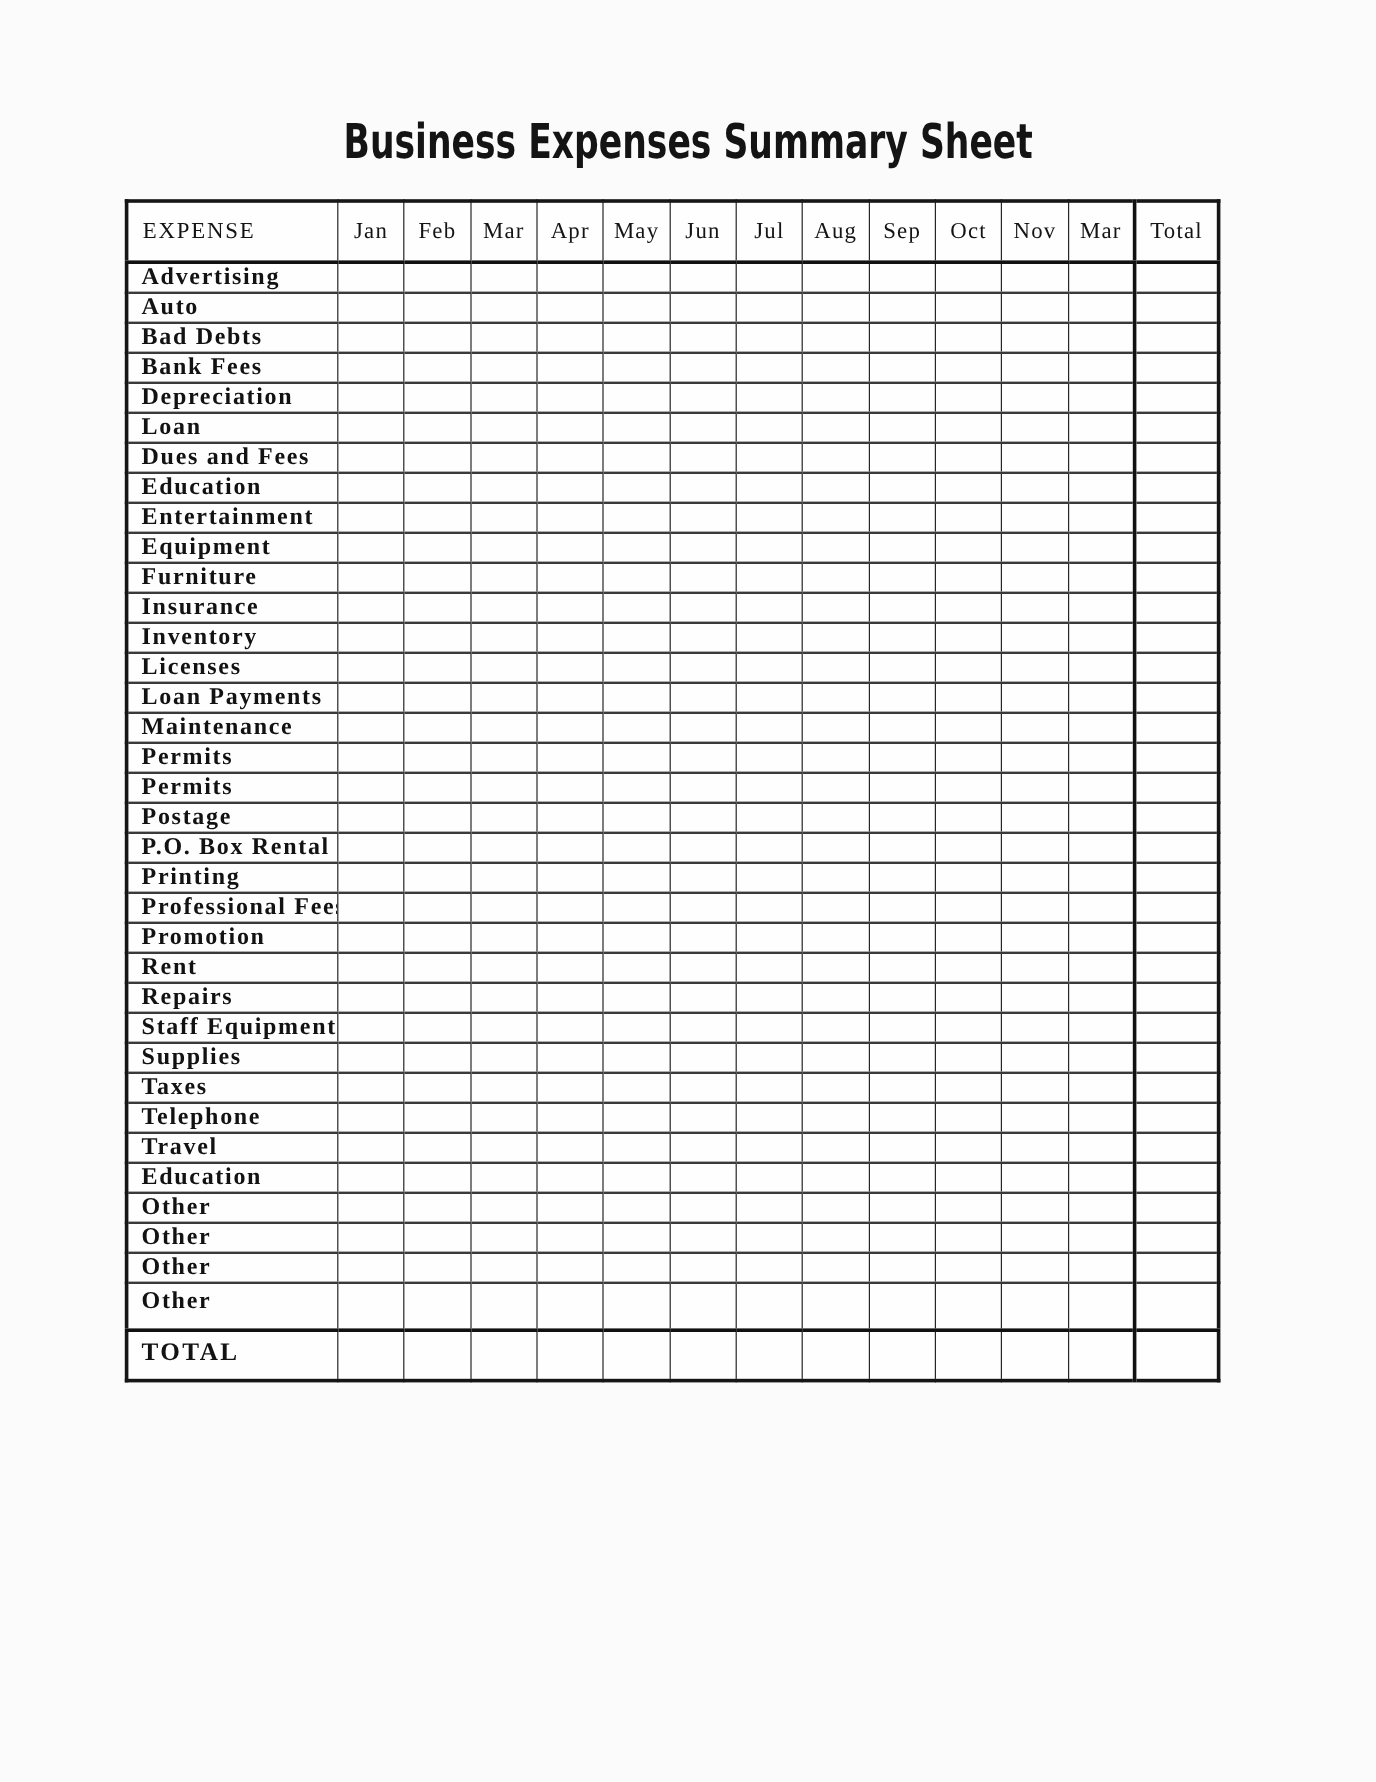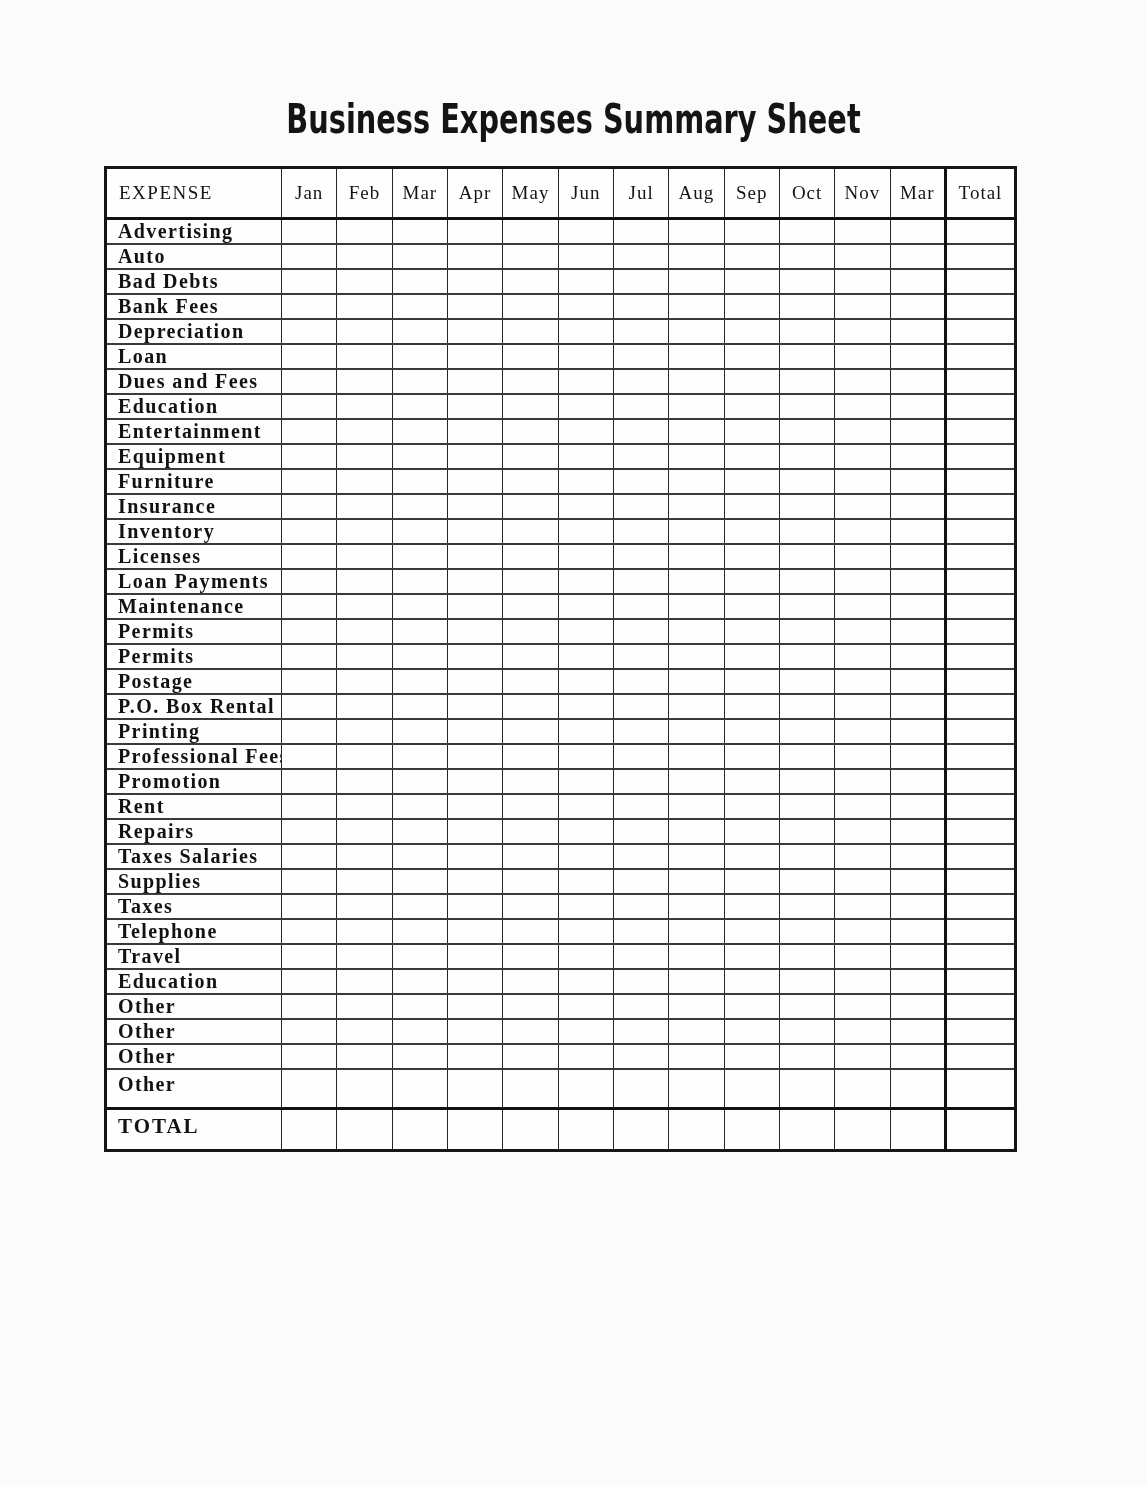--- a/index.html
+++ b/index.html
@@ -529,21 +529,21 @@
           <td class="month-cell"></td>
           <td class="month-cell"></td>
           <td class="month-cell"></td>
           <td class="month-cell"></td>
           <td class="month-cell"></td>
           <td class="month-cell"></td>
           <td class="month-cell"></td>
           <td class="total-cell"></td>
         </tr>
         <tr class="data-row">
-          <td class="row-label">Taxes Salaries</td>
+          <td class="row-label">Staff Equipment</td>
           <td class="month-cell"></td>
           <td class="month-cell"></td>
           <td class="month-cell"></td>
           <td class="month-cell"></td>
           <td class="month-cell"></td>
           <td class="month-cell"></td>
           <td class="month-cell"></td>
           <td class="month-cell"></td>
           <td class="month-cell"></td>
           <td class="month-cell"></td>

